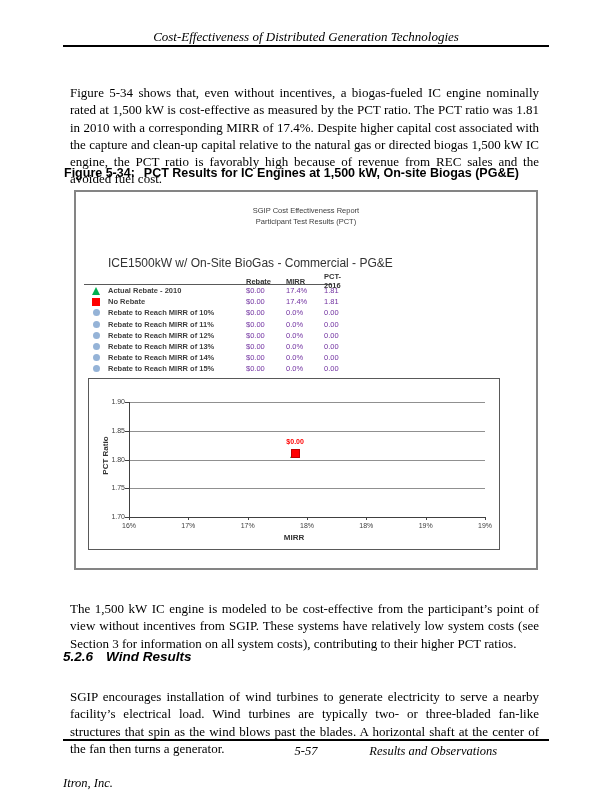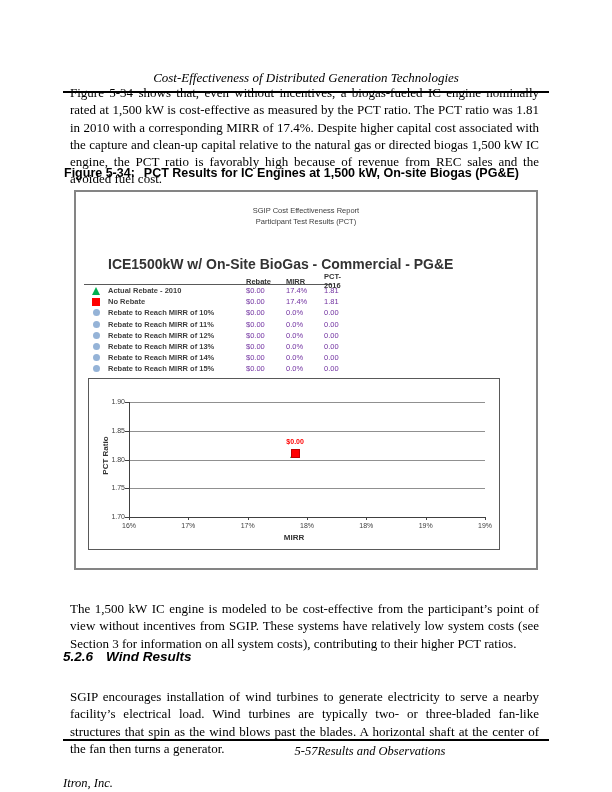--- a/index.html
+++ b/index.html
@@ -1,48 +1,48 @@
 <!DOCTYPE html>
 <html><head>
 <meta charset="utf-8">
 <style>
   html,body{margin:0;padding:0;background:#ffffff;}
   .page{position:relative;width:612px;height:792px;background:#fff;overflow:hidden;
         font-family:"Liberation Serif",serif;color:#000;}
 
   
   .running-header{position:absolute;top:29px;left:63px;width:486px;text-align:center;
-    font-style:italic;font-size:13px;padding-bottom:5px;border-bottom:2px solid #000;margin-top:41px;}
+    font-style:italic;font-size:13px;border-bottom:2px solid #000;}
   .footer-rule{position:absolute;top:739px;left:63px;width:486px;border-top:2px solid #000;}
   .page-footer{position:absolute;top:744px;left:63px;width:486px;display:flex;
     font-style:italic;font-size:12.5px;}
   .page-footer .fl{flex:1;text-align:left;margin-top:32px;}
   .page-footer .fc{flex:0 0 auto;text-align:center;}
-  .page-footer .fr{flex:1;text-align:left;}
+  .page-footer .fr{flex:1;text-align:center;}
 
   
   .para{position:absolute;left:70px;width:469px;font-size:13px;line-height:17.3px;
     text-align:justify;}
   .p1{top:71px;} .p2{top:587px;} .p3{top:675px;}
 
   .fig-caption{position:absolute;top:166px;left:64px;font-family:"Liberation Sans",sans-serif;
     font-weight:bold;font-size:12.5px;color:#000;}
   .fig-caption .cap-text{margin-left:9px;}
 
   .section-heading{position:absolute;top:649px;left:63px;font-family:"Liberation Sans",sans-serif;
     font-weight:bold;font-style:italic;font-size:13.5px;}
   .section-heading .sh-title{margin-left:13px;}
 
   
   .figure-box{position:absolute;top:190px;left:74px;width:460px;height:376px;
     border:2px solid #848484;background:#fff;
     font-family:"Liberation Sans",sans-serif;color:#3F3F3F;}
   .report-title{position:absolute;top:13px;left:0;width:100%;text-align:center;
     font-size:7.5px;line-height:11px;color:#404040;}
-  .fig-subtitle{position:absolute;top:64px;left:32px;font-size:14px;font-weight:bold;color:#333;}
+  .fig-subtitle{position:absolute;top:64px;left:32px;font-size:12px;font-weight:normal;color:#333;}
 
   .legend-table{position:absolute;top:80px;left:8px;width:248px;font-size:7.5px;}
   .lt-row{display:grid;grid-template-columns:24px 107px 40px 38px 39px;align-items:center;height:11.2px;}
   .lt-head{font-weight:bold;color:#333;border-bottom:1px solid #595959;height:12px;}
   .lt-row .c-reb,.lt-row .c-mir,.lt-row .c-pct{text-align:center;margin-left:31px;}
   .lt-row .c-lab{font-weight:bold;color:#3F3F3F;}
   .lt-row .val{color:#7030A0;}
   .mk{justify-self:center;}
   .mk.triangle{width:0;height:0;border-left:4.5px solid transparent;border-right:4.5px solid transparent;border-bottom:8px solid #00B050;}
   .mk.square{width:8px;height:8px;background:#FF0000;}

